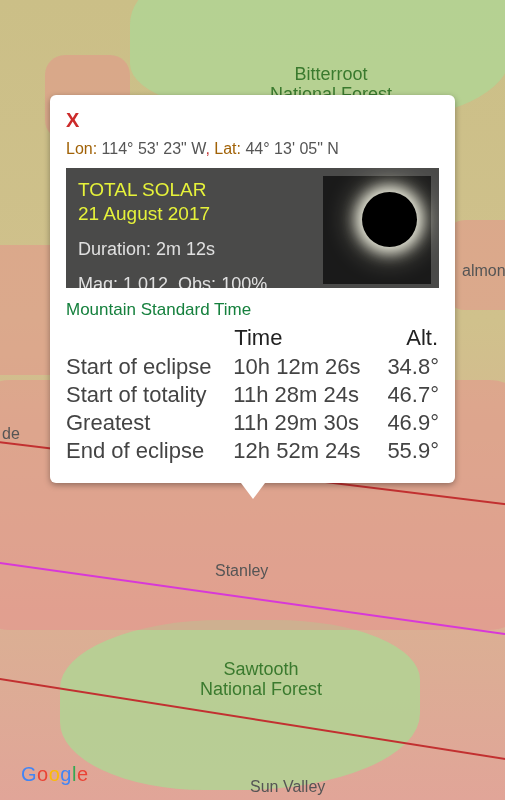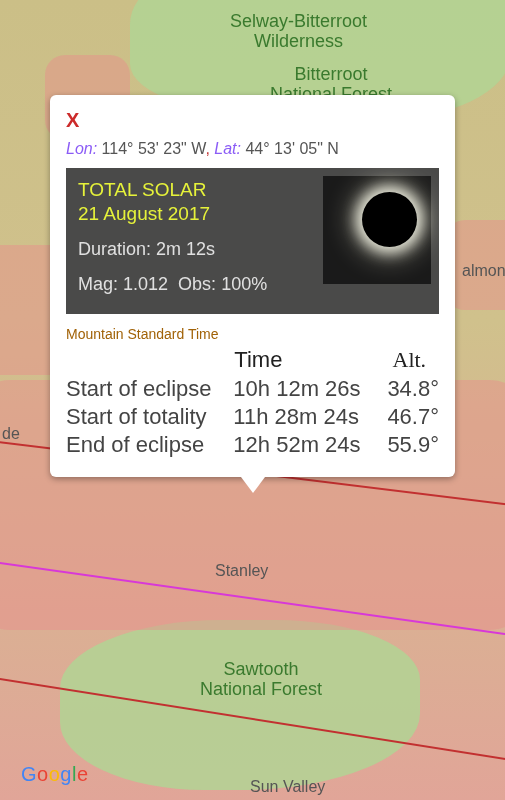--- a/index.html
+++ b/index.html
@@ -96,30 +96,30 @@
     font-weight: bold;
     color: #cc2b2b;
     cursor: pointer;
     user-select: none;
   }
   .coord-row {
     margin-top: 8px;
     font-size: 16px;
     color: #555;
   }
-  .coord-row .lbl { color: #8b5cf6; font-style: italic; }
+  .coord-row .lbl { color: #a16207; }
 
   .banner {
     position: relative;
     margin-top: 10px;
     background: #4a4a49;
     color: #e0e0e0;
     padding: 10px 12px 12px 12px;
     box-sizing: border-box;
-    height: 146px;
+    height: 120px;
     overflow: hidden;
   }
   .banner .title {
     color: #e6f23a;
     font-size: 19px;
     line-height: 1.25;
   }
   .banner .meta {
     font-size: 18px;
     line-height: 1.3;
@@ -136,59 +136,58 @@
     top: 16px; right: 14px;
     width: 55px; height: 55px;
     border-radius: 50%;
     background: #000;
     box-shadow: 0 0 14px 6px rgba(255,255,240,0.85),
                 0 0 26px 12px rgba(255,253,224,0.35);
   }
 
   .tz {
     margin-top: 12px;
-    color: #a16207;
-    font-size: 14px;
+    color: #15803d;
+    font-size: 17px;
   }
 
   .etable {
     margin-top: 4px;
     width: 100%;
     font-size: 22px;
     color: #444;
     border-collapse: collapse;
   }
   .etable th {
     font-weight: normal;
     color: #222;
     text-align: left;
     padding-bottom: 2px;
   }
   .etable th.time { text-align: left; }
-  .etable th.alt  { text-align: center; font-family: Liberation Serif, serif; }
+  .etable th.alt  { text-align: right; }
   .etable td { padding: 1px 0; }
   .etable td.time { text-align: left; }
   .etable td.alt  { text-align: right; }
 </style>
 </head>
 <body>
 
 <div class="map">
   <div class="forest f1"></div>
   <div class="forest f2"></div>
   <div class="pink-blob p1"></div>
   <div class="pink-blob p2"></div>
   <div class="pink-blob p3"></div>
   <div class="pink-blob p4"></div>
 
   <div class="eclipse-line red" style="top:435px; transform:rotate(7deg);"></div>
   <div class="eclipse-line magenta" style="top:555px; transform:rotate(8deg);"></div>
   <div class="eclipse-line red" style="top:670px; transform:rotate(9deg);"></div>
 
-  <div class="map-label" style="top:12px; left:230px;">Selway-Bitterroot<br>Wilderness</div>
   <div class="map-label" style="top:65px; left:270px;">Bitterroot<br>National Forest</div>
   <div class="map-label city" style="top:262px; left:462px;">almon</div>
   <div class="map-label city" style="top:425px; left:2px;">de</div>
   <div class="map-label city" style="top:562px; left:215px;">Stanley</div>
   <div class="map-label" style="top:660px; left:200px;">Sawtooth<br>National Forest</div>
   <div class="map-label city" style="top:778px; left:250px;">Sun Valley</div>
 
   <div class="google-attr">
     <span style="color:#4285F4">G</span><span style="color:#EA4335">o</span><span style="color:#FBBC05">o</span><span style="color:#4285F4">g</span><span style="color:#34A853">l</span><span style="color:#EA4335">e</span>
   </div>
@@ -240,20 +239,25 @@
           <td>Start of eclipse</td>
           <td class="time">10h 12m 26s</td>
           <td class="alt">34.8°</td>
         </tr>
         <tr>
           <td>Start of totality</td>
           <td class="time">11h 28m 24s</td>
           <td class="alt">46.7°</td>
         </tr>
         <tr>
+          <td>Greatest</td>
+          <td class="time">11h 29m 30s</td>
+          <td class="alt">46.9°</td>
+        </tr>
+        <tr>
           <td>End of eclipse</td>
           <td class="time">12h 52m 24s</td>
           <td class="alt">55.9°</td>
         </tr>
       </tbody>
   </table>
 
 </div>
 
 </body></html>

